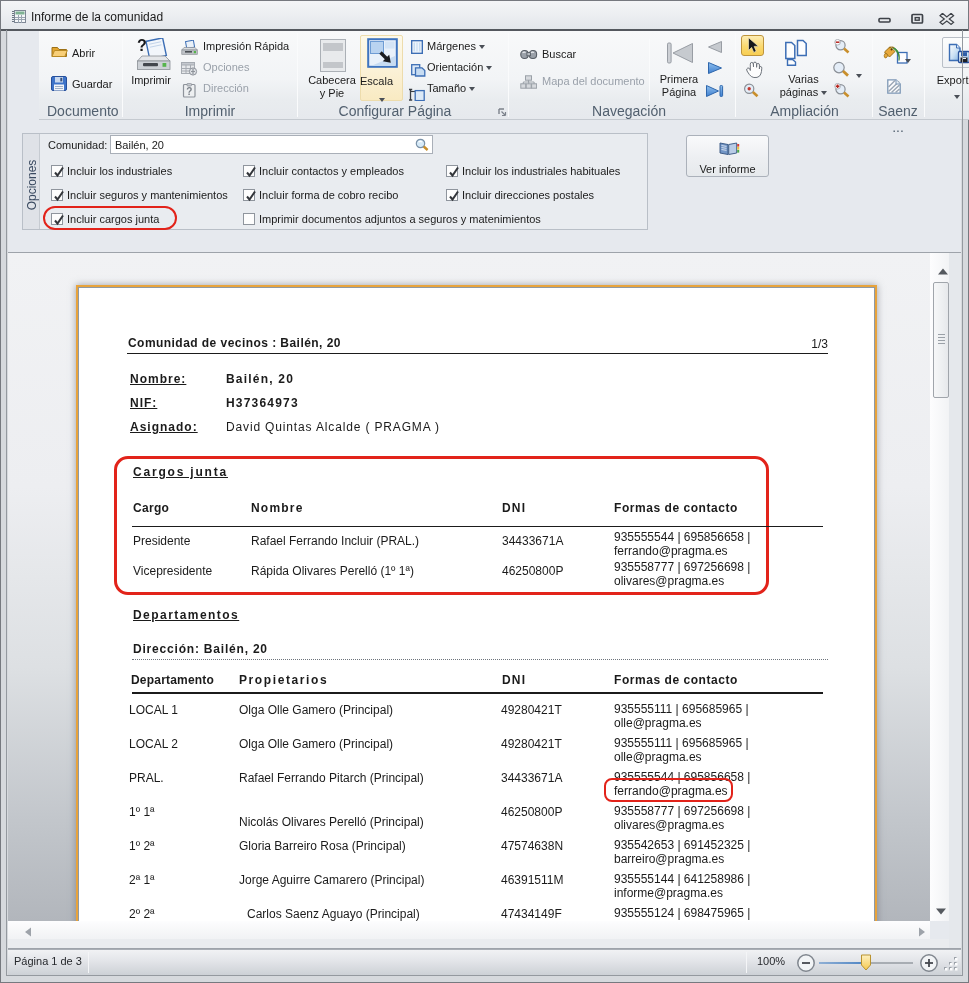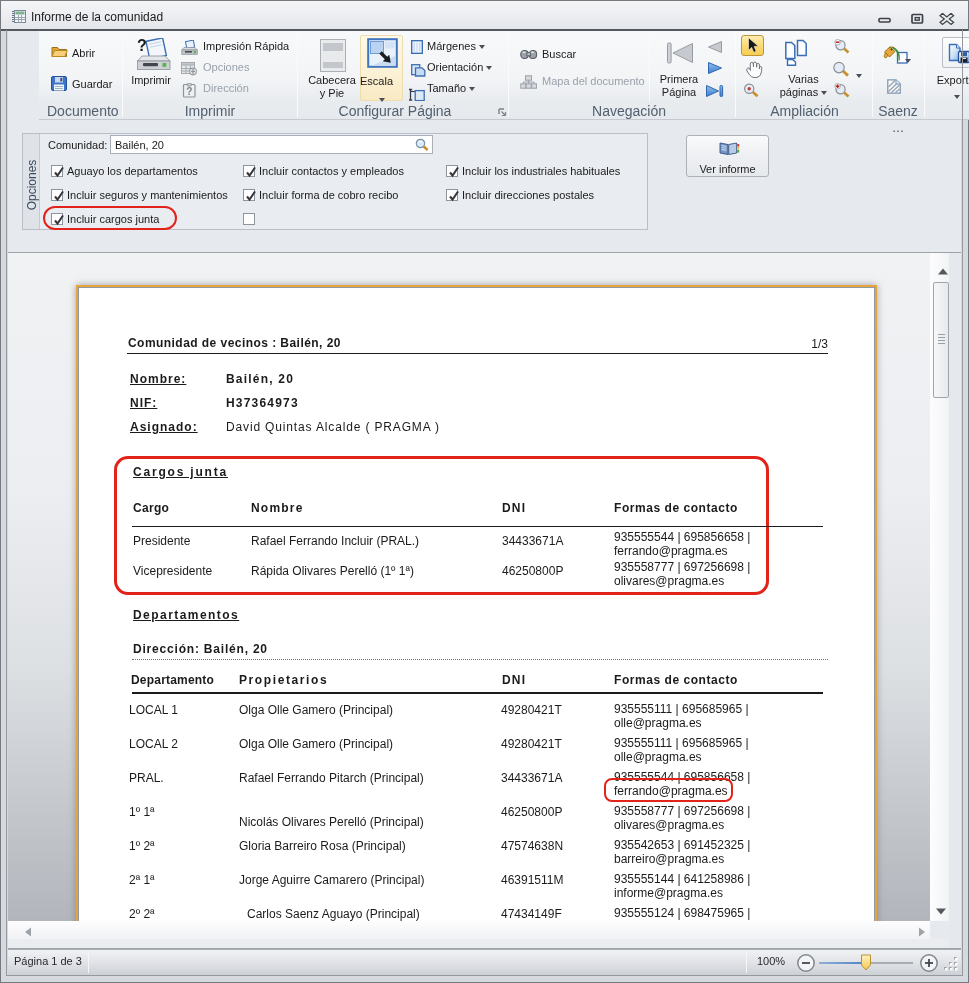--- a/index.html
+++ b/index.html
@@ -316,21 +316,21 @@
         <circle cx="6.5" cy="5.5" r="4.2" fill="#D6EAF8" stroke="#7A91A8" stroke-width="1.2"></circle>
         <path d="M9.7 8.5 L13.6 12" stroke="#C98F2C" stroke-width="2.4"></path>
         <path d="M4.5 4 Q6 2.8 8 4" stroke="#FFFFFF" stroke-width="1.1" fill="none"></path>
       </svg>
     </div>
     <div class="cb" style="left:43px;top:134px">
         <svg width="14" height="14">
           <path d="M3 6.5 L5.5 9.5 L11 1.5" fill="none" stroke="#33363B" stroke-width="2"></path>
         </svg>
       </div>
-    <span class="optlbl" style="left:59px;top:133px">Aguayo los departamentos</span>
+    <span class="optlbl" style="left:59px;top:133px">Incluir los industriales</span>
     <div class="cb" style="left:235px;top:134px">
         <svg width="14" height="14">
           <path d="M3 6.5 L5.5 9.5 L11 1.5" fill="none" stroke="#33363B" stroke-width="2"></path>
         </svg>
       </div>
     <span class="optlbl" style="left:251px;top:133px">Incluir contactos y empleados</span>
     <div class="cb" style="left:438px;top:134px">
         <svg width="14" height="14">
           <path d="M3 6.5 L5.5 9.5 L11 1.5" fill="none" stroke="#33363B" stroke-width="2"></path>
         </svg>
@@ -354,20 +354,21 @@
         </svg>
       </div>
     <span class="optlbl" style="left:454px;top:157px">Incluir direcciones postales</span>
     <div class="cb" style="left:43px;top:182px">
         <svg width="14" height="14">
           <path d="M3 6.5 L5.5 9.5 L11 1.5" fill="none" stroke="#33363B" stroke-width="2"></path>
         </svg>
       </div>
     <span class="optlbl" style="left:59px;top:181px">Incluir cargos junta</span>
     <div class="cb" style="left:235px;top:182px"></div>
+    <span class="optlbl" style="left:251px;top:181px">Imprimir documentos adjuntos a seguros y matenimientos</span>
     <div class="red" style="left:35px;top:175px;width:134px;height:24px"></div>
     <div class="abs" style="left:678px;top:104px;width:83px;height:42px;background:linear-gradient(180deg,#F9FAFB,#EDEFF2 55%,#E6E9EC);border:1px solid #ABB1BA;border-radius:3px">
       <svg class="abs" style="left:31px;top:5px" width="22" height="16">
         <path d="M2 2 L10 3.5 L10 13.5 L2 12 Z" fill="#7396C6" stroke="#33527F" stroke-width="0.9"></path>
         <path d="M18.7 2 L10.7 3.5 L10.7 13.5 L18.7 12 Z" fill="#B9CCE6" stroke="#33527F" stroke-width="0.9"></path>
         <g stroke="#E8EEF6" stroke-width="0.8">
             <line x1="3.5" y1="4.5" x2="8.5" y2="5.4"></line>
             <line x1="3.5" y1="6.5" x2="8.5" y2="7.4"></line>
             <line x1="3.5" y1="8.5" x2="8.5" y2="9.4"></line>
           </g>

